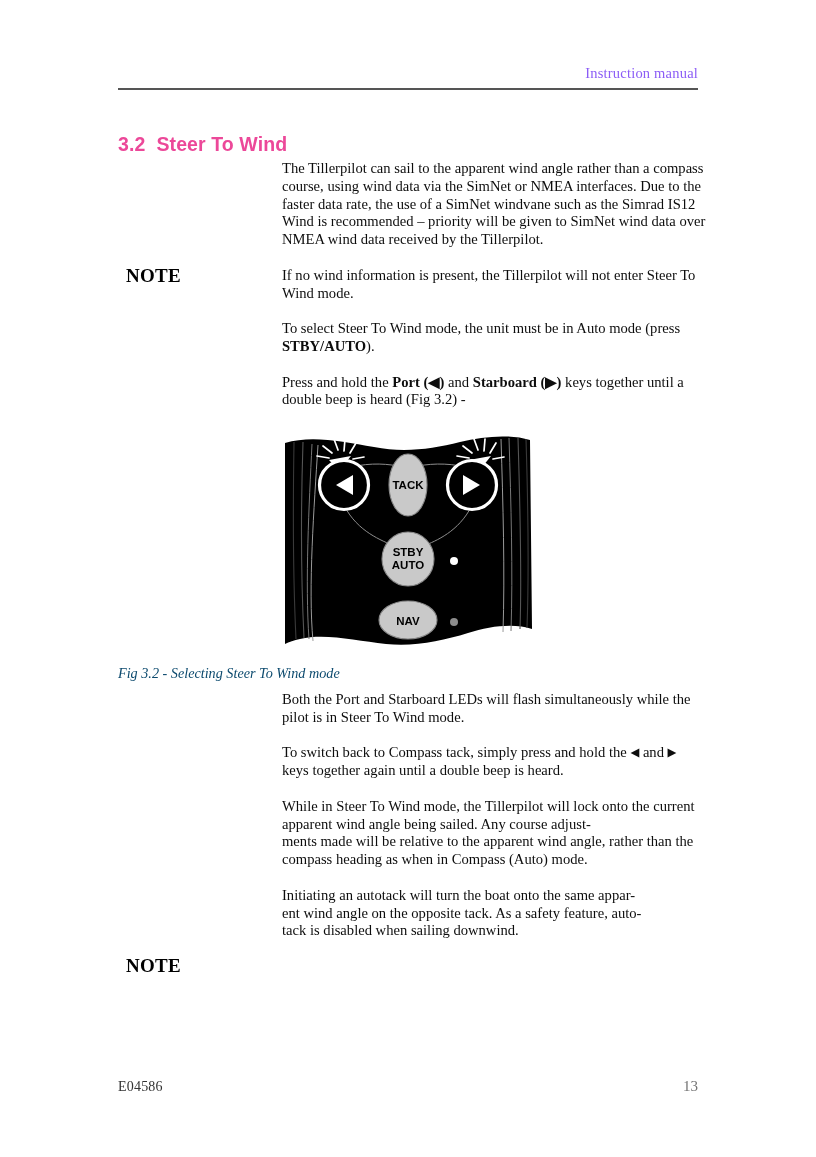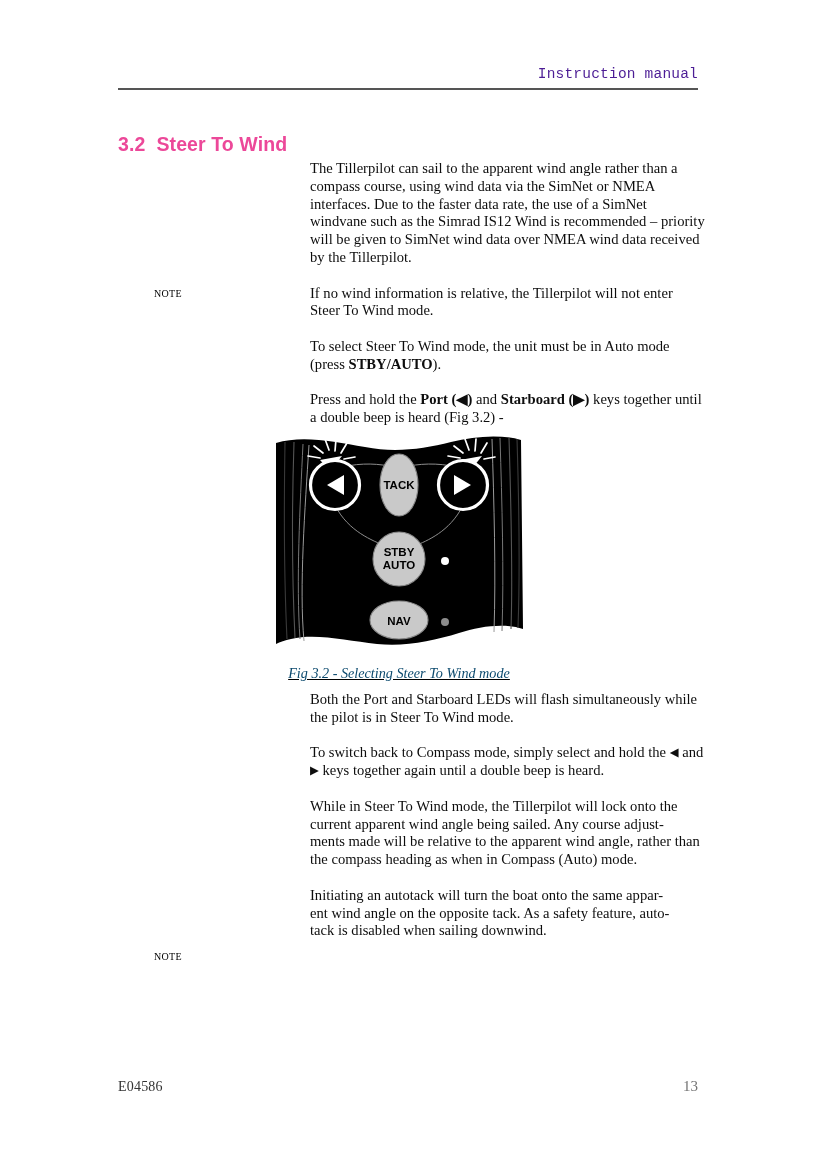--- a/index.html
+++ b/index.html
@@ -23,24 +23,24 @@
 
   
   .header {
     position: absolute;
     left: 118px;
     top: 64px;
     width: 580px;
     text-align: right;
   }
   .header-title {
-    font-family: Liberation Mono, monospace;
+    font-family: Liberation Serif, serif;
     font-size: 14.5px;
     letter-spacing: 0.2px;
-    color: #4c1d95;
+    color: #8b5cf6;
     line-height: 1.1;
   }
   .header-rule {
     position: absolute;
     left: 118px;
     top: 88px;
     width: 580px;
     height: 2px;
     background: #555555;
   }
@@ -67,50 +67,47 @@
   }
   .block {
     display: flex;
     align-items: flex-start;
     margin-bottom: 0;
   }
   .label-col {
     width: 156px;
     flex: 0 0 156px;
     font-family: "Liberation Serif", serif;
-    font-weight: normal;
-    font-size: 10px;
+    font-weight: bold;
+    font-size: 19px;
     letter-spacing: 0.3px;
     line-height: 17.8px;
     padding-top: 0px;
-    margin-left: 28px;
   }
   .text-col {
     flex: 1 1 auto;
     font-family: "Liberation Serif", serif;
     font-size: 14.6px;
     line-height: 17.8px;
     color: #0d0d0d;
   }
   .text-col p {
     margin: 0 0 17.8px 0;
     white-space: pre-line;
   }
   .text-col p:last-child { margin-bottom: 0; }
   .b { font-weight: bold; margin-top: 8px; }
   .arrow { font-size: 11.5px; vertical-align: 1px; }
 
   
   .figure-wrap {
     position: absolute;
-    left: 109px;
+    left: 118px;
     top: 433px;
     width: 580px;
-    text-align: center;
-    text-decoration: underline;
   }
   .figure-svg { display: block; margin: 0 auto; }
   .figure-caption {
     margin-top: 4px;
     font-family: "Liberation Serif", serif;
     font-style: italic;
     font-size: 14.2px;
     color: #0c4a6e;
   }
 
@@ -153,21 +150,21 @@
     <div class="block" style="margin-bottom:17.8px;">
       <div class="label-col"></div>
       <div class="text-col">
         <p>The Tillerpilot can sail to the apparent wind angle rather than a compass course, using wind data via the SimNet or NMEA interfaces. Due to the faster data rate, the use of a SimNet windvane such as the Simrad IS12 Wind is recommended – priority will be given to SimNet wind data over NMEA wind data received by the Tillerpilot.</p>
       </div>
     </div>
 
     <div class="block" style="margin-bottom:17.8px;">
       <div class="label-col">NOTE</div>
       <div class="text-col">
-        <p>If no wind information is relative, the Tillerpilot will not enter Steer To Wind mode.</p>
+        <p>If no wind information is present, the Tillerpilot will not enter Steer To Wind mode.</p>
         <p><span>To select Steer To Wind mode, the unit must be in Auto mode (press </span><span class="b">STBY/AUTO</span><span>).</span></p>
         <p><span>Press and hold the </span><span class="b">Port (◀)</span><span> and </span><span class="b">Starboard (▶)</span><span> keys together until a double beep is heard (Fig 3.2) -</span></p>
       </div>
     </div>
   </div>
 
   <div class="figure-wrap">
     <svg class="figure-svg" width="252" height="228" viewBox="0 0 252 228">
 
       <path fill="#000000" d="M3,10
@@ -233,25 +230,25 @@
 
       <ellipse cx="126" cy="187" rx="29" ry="19" fill="#c9c9c9" stroke="#8a8a8a" stroke-width="1.1"></ellipse>
       <text x="126" y="192" text-anchor="middle" font-family="Liberation Sans, sans-serif" font-size="11.5" font-weight="bold" fill="#000000">NAV</text>
 
       <circle cx="172" cy="189" r="4" fill="#8c8c8c"></circle>
     </svg>
     <div class="figure-caption">Fig 3.2 - Selecting Steer To Wind mode</div>
   </div>
 
   <div class="content" style="top:691px;">
-    <div class="block" style="margin-bottom:8px;">
+    <div class="block" style="margin-bottom:17px;">
       <div class="label-col"></div>
       <div class="text-col">
         <p>Both the Port and Starboard LEDs will flash simultaneously while the pilot is in Steer To Wind mode.</p>
-        <p><span>To switch back to Compass mode, simply select and hold the </span><span class="arrow">◀</span><span> and </span><span class="arrow">▶</span><span> keys together again until a double beep is heard.</span></p>
+        <p><span>To switch back to Compass tack, simply press and hold the </span><span class="arrow">◀</span><span> and </span><span class="arrow">▶</span><span> keys together again until a double beep is heard.</span></p>
         <p>While in Steer To Wind mode, the Tillerpilot will lock onto the current apparent wind angle being sailed. Any course adjust-
 ments made will be relative to the apparent wind angle, rather than the compass heading as when in Compass (Auto) mode.</p>
         <p>Initiating an autotack will turn the boat onto the same appar-
 ent wind angle on the opposite tack. As a safety feature, auto-
 tack is disabled when sailing downwind.</p>
       </div>
     </div>
 
     <div class="block">
       <div class="label-col">NOTE</div>

